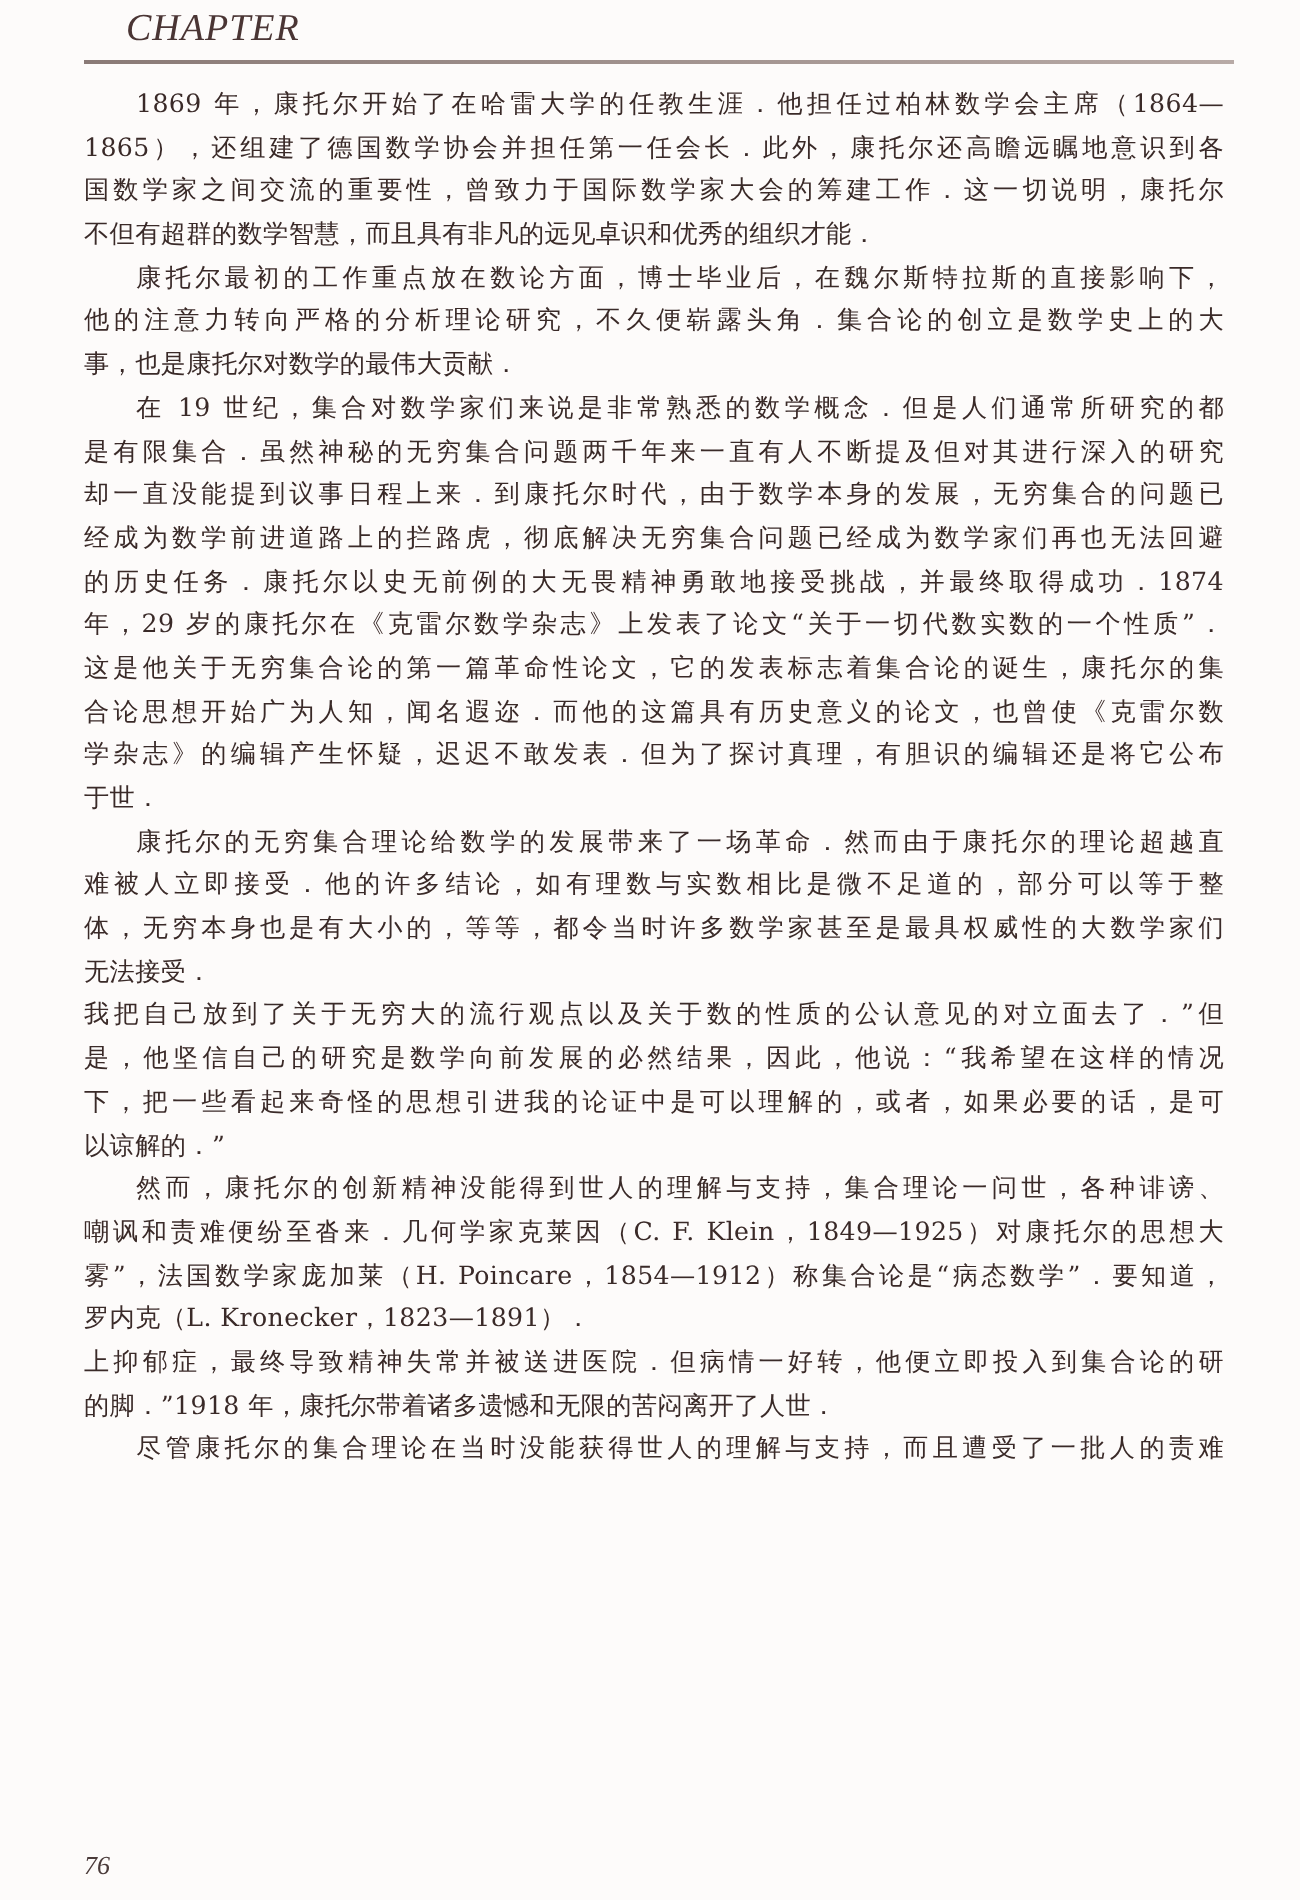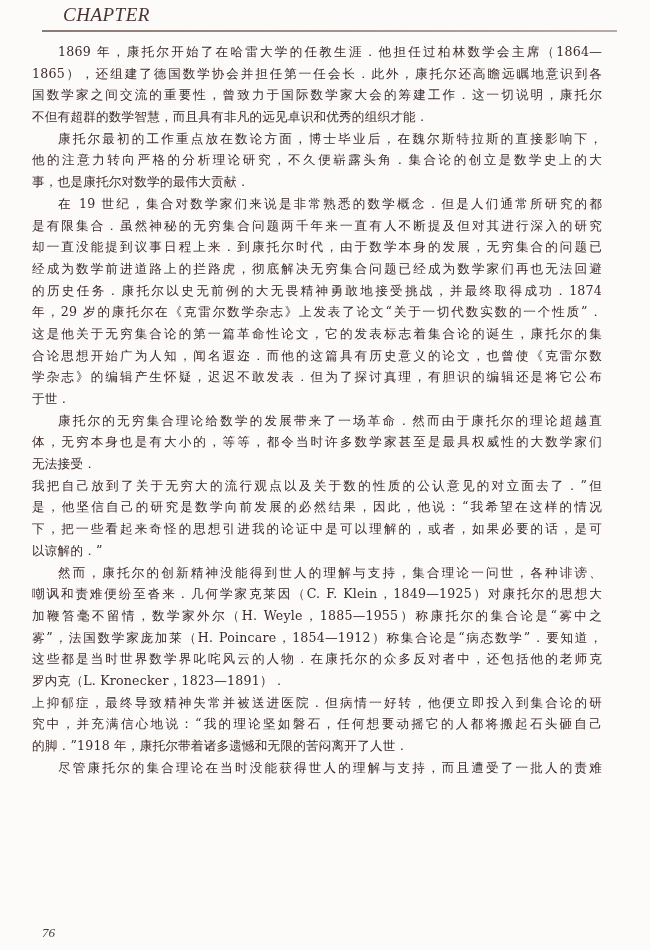--- a/index.html
+++ b/index.html
@@ -23,21 +23,21 @@
     position:absolute; left:210px; top:8px;
     font-family:"DejaVu Sans", sans-serif;
     font-weight:bold; font-style:italic;
     font-size:11.5px; color:#3d2b2b;
   }
   .rule {
     position:absolute; left:42px; top:30px; width:575px; height:2px;
     background:linear-gradient(to right, #8a7a76, #b8aaa6);
   }
   .body-text {
-    position:absolute; left:32px; top:41px; width:570px;
+    position:absolute; left:42px; top:41px; width:570px;
   }
   .line {
     height:21.7px; line-height:21.7px;
     font-size:12.6px; white-space:nowrap;
     text-align:justify; text-align-last:justify;
     letter-spacing:0.2px;
   }
   .line.indent { padding-left:26px; }
   .line.last { text-align-last:left; }
   .page-number {
@@ -65,31 +65,29 @@
     <div class="line">是有限集合．虽然神秘的无穷集合问题两千年来一直有人不断提及但对其进行深入的研究</div>
     <div class="line">却一直没能提到议事日程上来．到康托尔时代，由于数学本身的发展，无穷集合的问题已</div>
     <div class="line">经成为数学前进道路上的拦路虎，彻底解决无穷集合问题已经成为数学家们再也无法回避</div>
     <div class="line">的历史任务．康托尔以史无前例的大无畏精神勇敢地接受挑战，并最终取得成功．1874</div>
     <div class="line">年，29 岁的康托尔在《克雷尔数学杂志》上发表了论文“关于一切代数实数的一个性质”．</div>
     <div class="line">这是他关于无穷集合论的第一篇革命性论文，它的发表标志着集合论的诞生，康托尔的集</div>
     <div class="line">合论思想开始广为人知，闻名遐迩．而他的这篇具有历史意义的论文，也曾使《克雷尔数</div>
     <div class="line">学杂志》的编辑产生怀疑，迟迟不敢发表．但为了探讨真理，有胆识的编辑还是将它公布</div>
     <div class="line last">于世．</div>
     <div class="line indent">康托尔的无穷集合理论给数学的发展带来了一场革命．然而由于康托尔的理论超越直</div>
+    <div class="line">难被人立即接受．他的许多结论，如有理数与实数相比是微不足道的，部分可以等于整</div>
     <div class="line">体，无穷本身也是有大小的，等等，都令当时许多数学家甚至是最具权威性的大数学家们</div>
     <div class="line last">无法接受．</div>
     <div class="line">我把自己放到了关于无穷大的流行观点以及关于数的性质的公认意见的对立面去了．”但</div>
     <div class="line">是，他坚信自己的研究是数学向前发展的必然结果，因此，他说：“我希望在这样的情况</div>
     <div class="line">下，把一些看起来奇怪的思想引进我的论证中是可以理解的，或者，如果必要的话，是可</div>
     <div class="line last">以谅解的．”</div>
     <div class="line indent">然而，康托尔的创新精神没能得到世人的理解与支持，集合理论一问世，各种诽谤、</div>
     <div class="line">嘲讽和责难便纷至沓来．几何学家克莱因（C. F. Klein，1849—1925）对康托尔的思想大</div>
-    <div class="line">加鞭笞毫不留情，数学家外尔（H. Weyle，1885—1955）称康托尔的集合论是“雾中之</div>
     <div class="line">雾”，法国数学家庞加莱（H. Poincare，1854—1912）称集合论是“病态数学”．要知道，</div>
-    <div class="line">这些都是当时世界数学界叱咤风云的人物．在康托尔的众多反对者中，还包括他的老师克</div>
     <div class="line last">罗内克（L. Kronecker，1823—1891）．</div>
     <div class="line">上抑郁症，最终导致精神失常并被送进医院．但病情一好转，他便立即投入到集合论的研</div>
-    <div class="line">究中，并充满信心地说：“我的理论坚如磐石，任何想要动摇它的人都将搬起石头砸自己</div>
     <div class="line last">的脚．”1918 年，康托尔带着诸多遗憾和无限的苦闷离开了人世．</div>
     <div class="line indent">尽管康托尔的集合理论在当时没能获得世人的理解与支持，而且遭受了一批人的责难</div>
   </div>
 
 <div class="page-number">76</div>
 
 </body></html>

